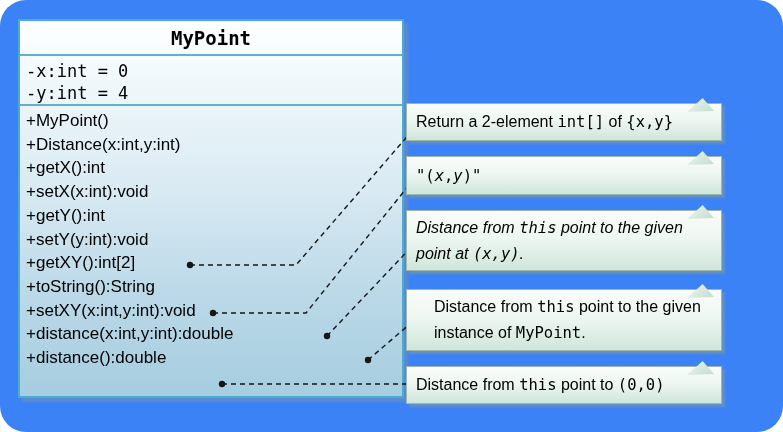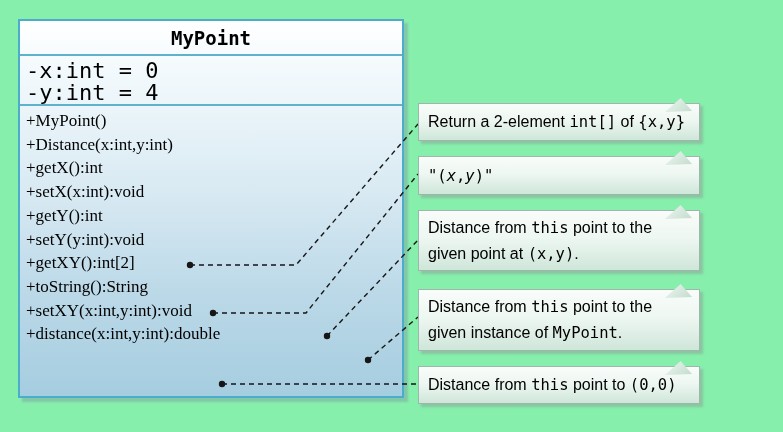--- a/index.html
+++ b/index.html
@@ -12,23 +12,24 @@
     --note-fill-top:#f9fcfa;
     --note-fill-bottom:#cfe6da;
     --connector:#161616;
     --ink:#000000;
   }
   *{margin:0;padding:0;box-sizing:border-box;}
   html,body{background:#ffffff;}
   .canvas{
     position:relative;
     width:783px;height:432px;
-    background:#86efac;
+    background:#3b82f6;
     overflow:hidden;
     font-family:"Liberation Sans",sans-serif;
+    border-radius:26px;
   }
 
   
   .class-box{
     position:absolute;left:18px;top:19px;width:386px;height:379px;
     border:2px solid var(--class-border);
     background:linear-gradient(180deg,
       var(--class-fill-top) 0%,
       #f2f9fc 14%,
       var(--class-fill-mid) 45%,
@@ -42,42 +43,42 @@
     border-bottom:2px solid var(--class-divider);
     display:flex;align-items:center;justify-content:center;
     font-family:"DejaVu Sans Mono",monospace;
     font-weight:bold;font-size:19px;letter-spacing:0;
   }
   .class-fields{
     height:50px;
     border-bottom:2px solid var(--class-divider);
     padding:4px 0 0 6px;
     font-family:"DejaVu Sans Mono",monospace;
-    font-size:22px;line-height:22px;white-space:pre;
+    font-size:17px;line-height:22px;white-space:pre;
   }
   .class-methods{
     padding:3px 0 0 6px;
-    font-family:Liberation Serif, serif;
+    font-family:Liberation Sans, sans-serif;
     font-size:17px;line-height:23.7px;white-space:pre;
   }
 
   
   .connectors{
     position:absolute;left:0;top:0;width:783px;height:432px;
     pointer-events:none;
   }
   .connectors polyline{
     fill:none;stroke:var(--connector);stroke-width:1.4;
     stroke-dasharray:5 4;
   }
   .connectors circle{fill:var(--connector);stroke:none;}
 
   
   .note{
-    position:absolute;left:418px;width:282px;
+    position:absolute;left:406px;width:316px;
     border:1.5px solid var(--note-border);
     background:linear-gradient(180deg,var(--note-fill-top) 0%,#eef7f2 45%,var(--note-fill-bottom) 100%);
     box-shadow:2.5px 3px 2px rgba(140,160,148,.5);
     color:var(--ink);
   }
   .note-fold{
     position:absolute;top:-6px;right:7px;width:27px;height:14px;
     background:linear-gradient(135deg,#eef7f1,#c3dccd);
     clip-path:polygon(0 100%,58% 0,100% 92%);
     filter:drop-shadow(0 1px 1px rgba(120,145,132,.7));
@@ -94,21 +95,21 @@
 </head>
 <body>
 
 <div class="canvas">
 
   <div class="class-box">
     <div class="class-header">
       <span>MyPoint</span>
     </div>
     <div class="class-fields"><div>-x:int = 0</div><div>-y:int = 4</div></div>
-    <div class="class-methods"><div>+MyPoint()</div><div>+Distance(x:int,y:int)</div><div>+getX():int</div><div>+setX(x:int):void</div><div>+getY():int</div><div>+setY(y:int):void</div><div>+getXY():int[2]</div><div>+toString():String</div><div>+setXY(x:int,y:int):void</div><div>+distance(x:int,y:int):double</div></div>
+    <div class="class-methods"><div>+MyPoint()</div><div>+Distance(x:int,y:int)</div><div>+getX():int</div><div>+setX(x:int):void</div><div>+getY():int</div><div>+setY(y:int):void</div><div>+getXY():int[2]</div><div>+toString():String</div><div>+setXY(x:int,y:int):void</div><div>+distance(x:int,y:int):double</div><div>+distance():double</div></div>
   </div>
 
   <svg class="connectors" viewBox="0 0 783 432" xmlns="http://www.w3.org/2000/svg">
     <polyline points="190,265 296,265 418,124"></polyline>
     <polyline points="213,313 306,313 418,174"></polyline>
     <polyline points="327,336 418,240"></polyline>
     <polyline points="368,360 418,317"></polyline>
     <polyline points="222,384 418,384"></polyline>
     <circle cx="190" cy="265" r="3.2"></circle>
     <circle cx="213" cy="313" r="3.2"></circle>
@@ -124,28 +125,28 @@
       </div>
   </div>
 
   <div class="note" style="top:156px;height:39px;">
     <i class="note-fold"></i>
     <div class="note-body">
         <span><span class="mono">"(</span><span class="mono it">x</span><span class="mono">,</span><span class="mono it">y</span><span class="mono">)"</span></span>
       </div>
   </div>
 
-  <div class="note" style="top:210px;height:61px;">
+  <div class="note" style="top:210px;height:61px;font-style:italic;">
     <i class="note-fold"></i>
     <div class="note-body">
         <span><span>Distance from </span><span class="mono">this</span><span> point to the given point at </span><span class="mono">(x,y)</span><span>.</span></span>
       </div>
   </div>
 
-  <div class="note" style="top:289px;height:62px;">
+  <div class="note" style="top:289px;height:62px;padding-left:18px;">
     <i class="note-fold"></i>
     <div class="note-body">
         <span><span>Distance from </span><span class="mono">this</span><span> point to the given instance of </span><span class="mono">MyPoint</span><span>.</span></span>
       </div>
   </div>
 
   <div class="note" style="top:366px;height:38px;text-align:right;">
     <i class="note-fold"></i>
     <div class="note-body">
         <span><span>Distance from </span><span class="mono">this</span><span> point to </span><span class="mono">(0,0)</span></span>

